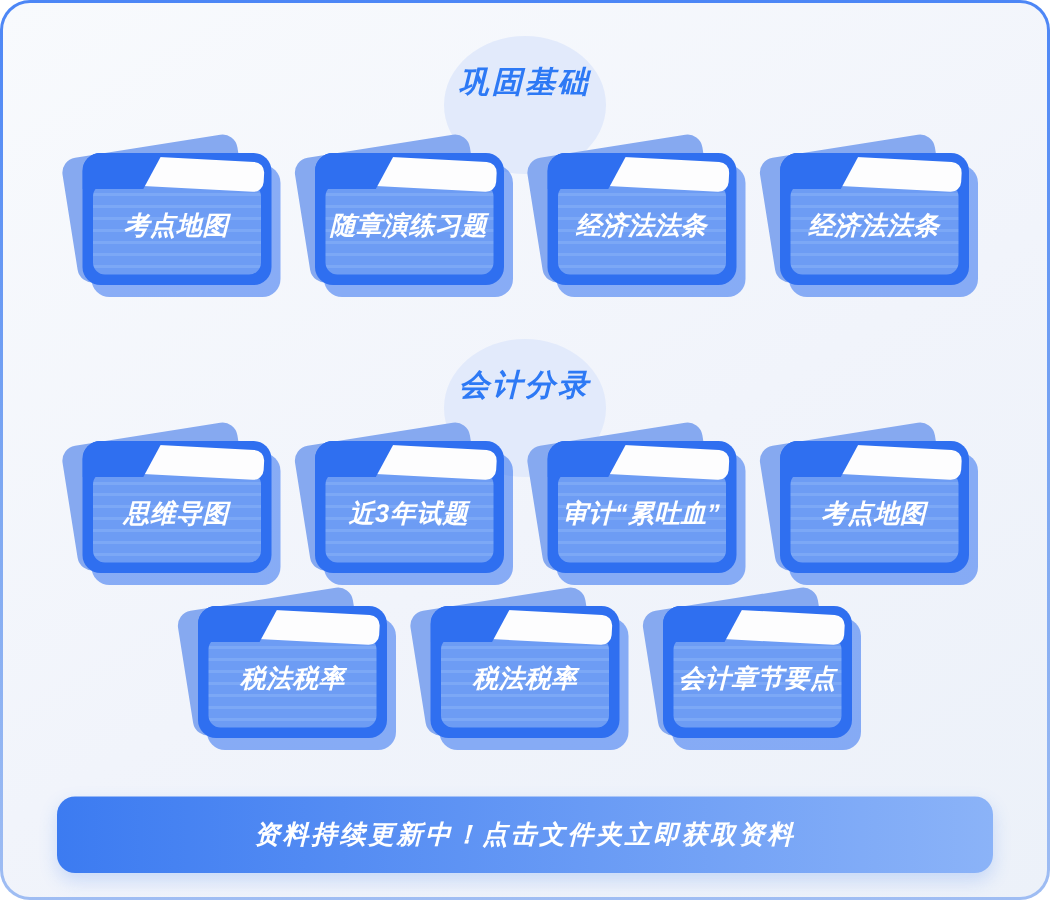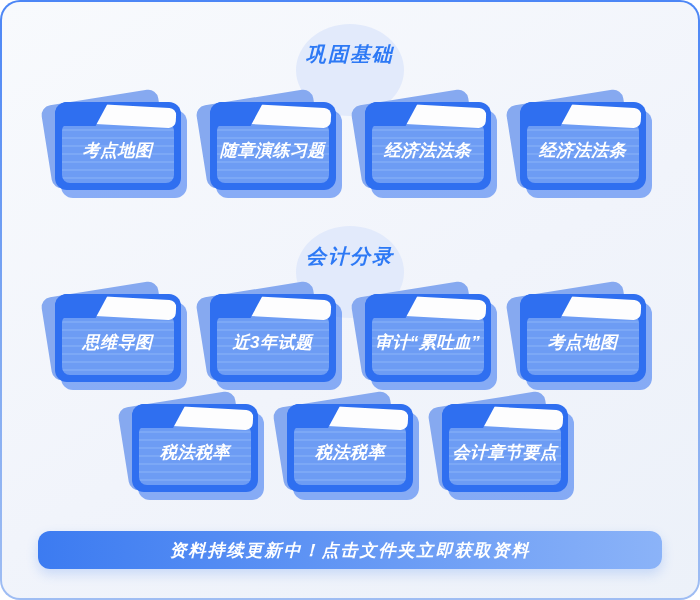--- a/index.html
+++ b/index.html
@@ -63,21 +63,21 @@
     background:repeating-linear-gradient(180deg,
       var(--folder-panel,#6d9cf4) 0px,var(--folder-panel,#6d9cf4) 6px,
       var(--folder-panel-stripe,#7ca8f6) 6px,var(--folder-panel-stripe,#7ca8f6) 8px);
     display:flex;align-items:center;justify-content:center;padding-bottom:6px;box-sizing:border-box;
   }
   .folder-label{
     position:relative;z-index:4;color:#ffffff;font-weight:bold;font-size:17px;
     letter-spacing:.5px;white-space:nowrap;text-align:center;
   }
   .banner{
-    width:624px;height:38px;margin:39px auto 0;border-radius:12px;cursor:pointer;
+    width:624px;height:51px;margin:39px auto 0;border-radius:12px;cursor:pointer;
     background:linear-gradient(90deg,var(--banner-start,#3c7bf1),var(--banner-end,#8bb3f8));
     display:flex;align-items:center;justify-content:center;
     box-shadow:0 5px 12px rgba(60,123,241,.22);
   }
   .banner-text{
     color:#ffffff;font-size:17px;font-weight:bold;letter-spacing:2px;
   }
 </style>
 </head>
 <body>

